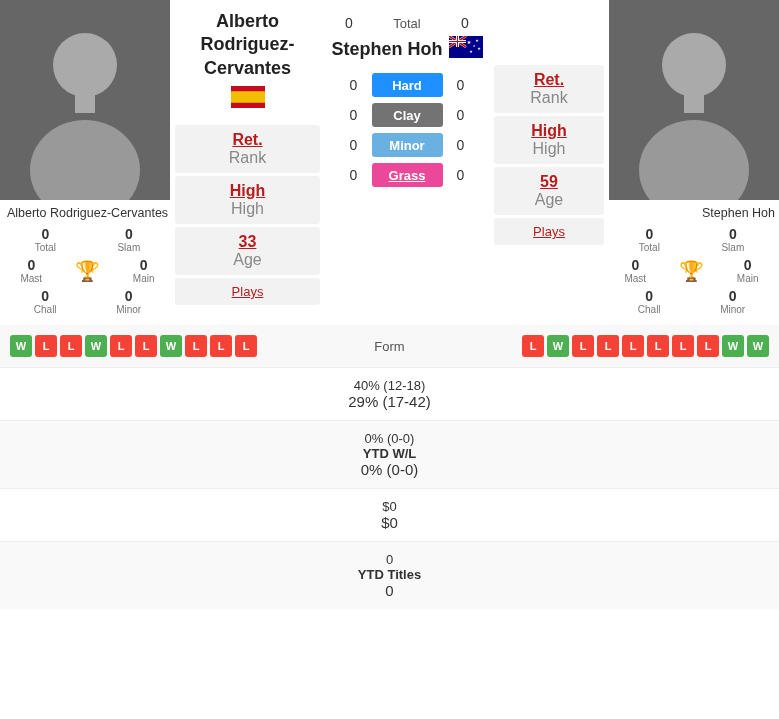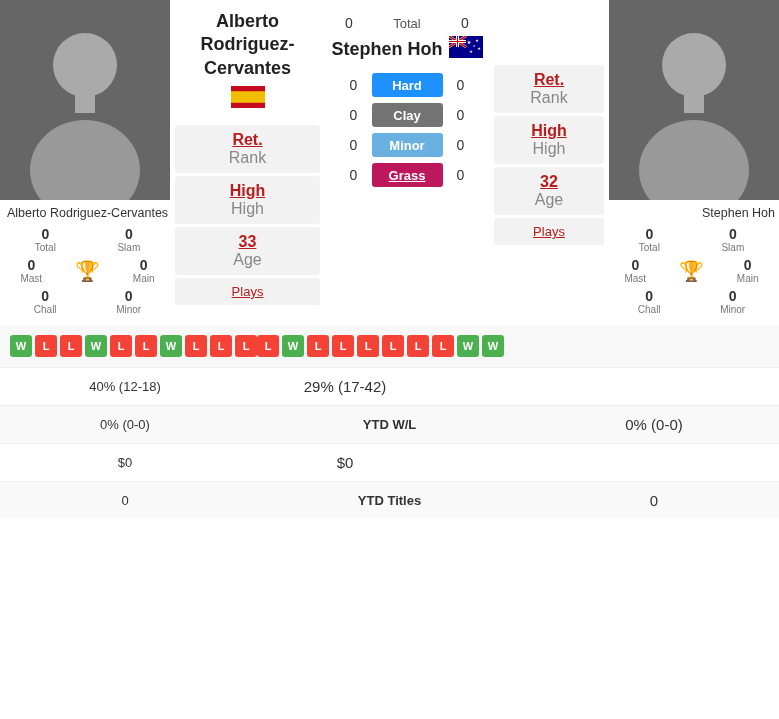--- a/index.html
+++ b/index.html
@@ -97,20 +97,21 @@
     }
     .pill-w { background: #4caf50; }
     .pill-l { background: #f44336; }
 
     
     .bottom-table {
       width: 100%;
     }
     .bottom-row {
       display: flex;
+      flex-direction: column;
       align-items: center;
       border-top: 1px solid #eee;
       padding: 10px 15px;
     }
     .bottom-row:nth-child(even) {
       background: #f9f9f9;
     }
     .bottom-left {
       width: 220px;
       text-align: center;
@@ -399,39 +400,39 @@
       <div class="surface-row">
         <span class="surface-score">0</span>
         <div class="surface-badge" style="background:#6ab0e0;">
           <span>Minor</span>
         </div>
         <span class="surface-score">0</span>
       </div>
 
       <div class="surface-row">
         <span class="surface-score">0</span>
-        <div class="surface-badge" style="background:#be185d;text-decoration:underline;">
+        <div class="surface-badge" style="background:#ec4899;text-decoration:underline;">
           <span>Grass</span>
         </div>
         <span class="surface-score">0</span>
       </div>
     </div>
 
     <div style="width:110px; flex-shrink:0; display:flex; flex-direction:column; align-items:center; justify-content:flex-start; padding-top:60px;">
       <div class="rank-cards">
         <div class="rank-card">
           <div class="rc-val">Ret.</div>
           <div class="rc-lbl">Rank</div>
         </div>
         <div class="rank-card">
           <div class="rc-val">High</div>
           <div class="rc-lbl">High</div>
         </div>
         <div class="rank-card">
-          <div class="rc-val">32</div>
+          <div class="rc-val">59</div>
           <div class="rc-lbl">Age</div>
         </div>
         <div class="rank-card">
           <div class="rc-val" style="font-size:13px;font-weight:normal;">Plays</div>
         </div>
       </div>
     </div>
 
     <div class="right-column">
 
@@ -490,20 +491,21 @@
           <div class="form-pill pill-l">L</div>
           <div class="form-pill pill-l">L</div>
           <div class="form-pill pill-w">W</div>
           <div class="form-pill pill-l">L</div>
           <div class="form-pill pill-l">L</div>
           <div class="form-pill pill-w">W</div>
           <div class="form-pill pill-l">L</div>
           <div class="form-pill pill-l">L</div>
           <div class="form-pill pill-l">L</div>
         </div>
+      <div class="form-label-center">Form</div>
       <div class="form-pills-right" id="right-pills">
       <div class="form-pill pill-l">L</div>
           <div class="form-pill pill-w">W</div>
           <div class="form-pill pill-l">L</div>
           <div class="form-pill pill-l">L</div>
           <div class="form-pill pill-l">L</div>
           <div class="form-pill pill-l">L</div>
           <div class="form-pill pill-l">L</div>
           <div class="form-pill pill-l">L</div>
           <div class="form-pill pill-w">W</div>

